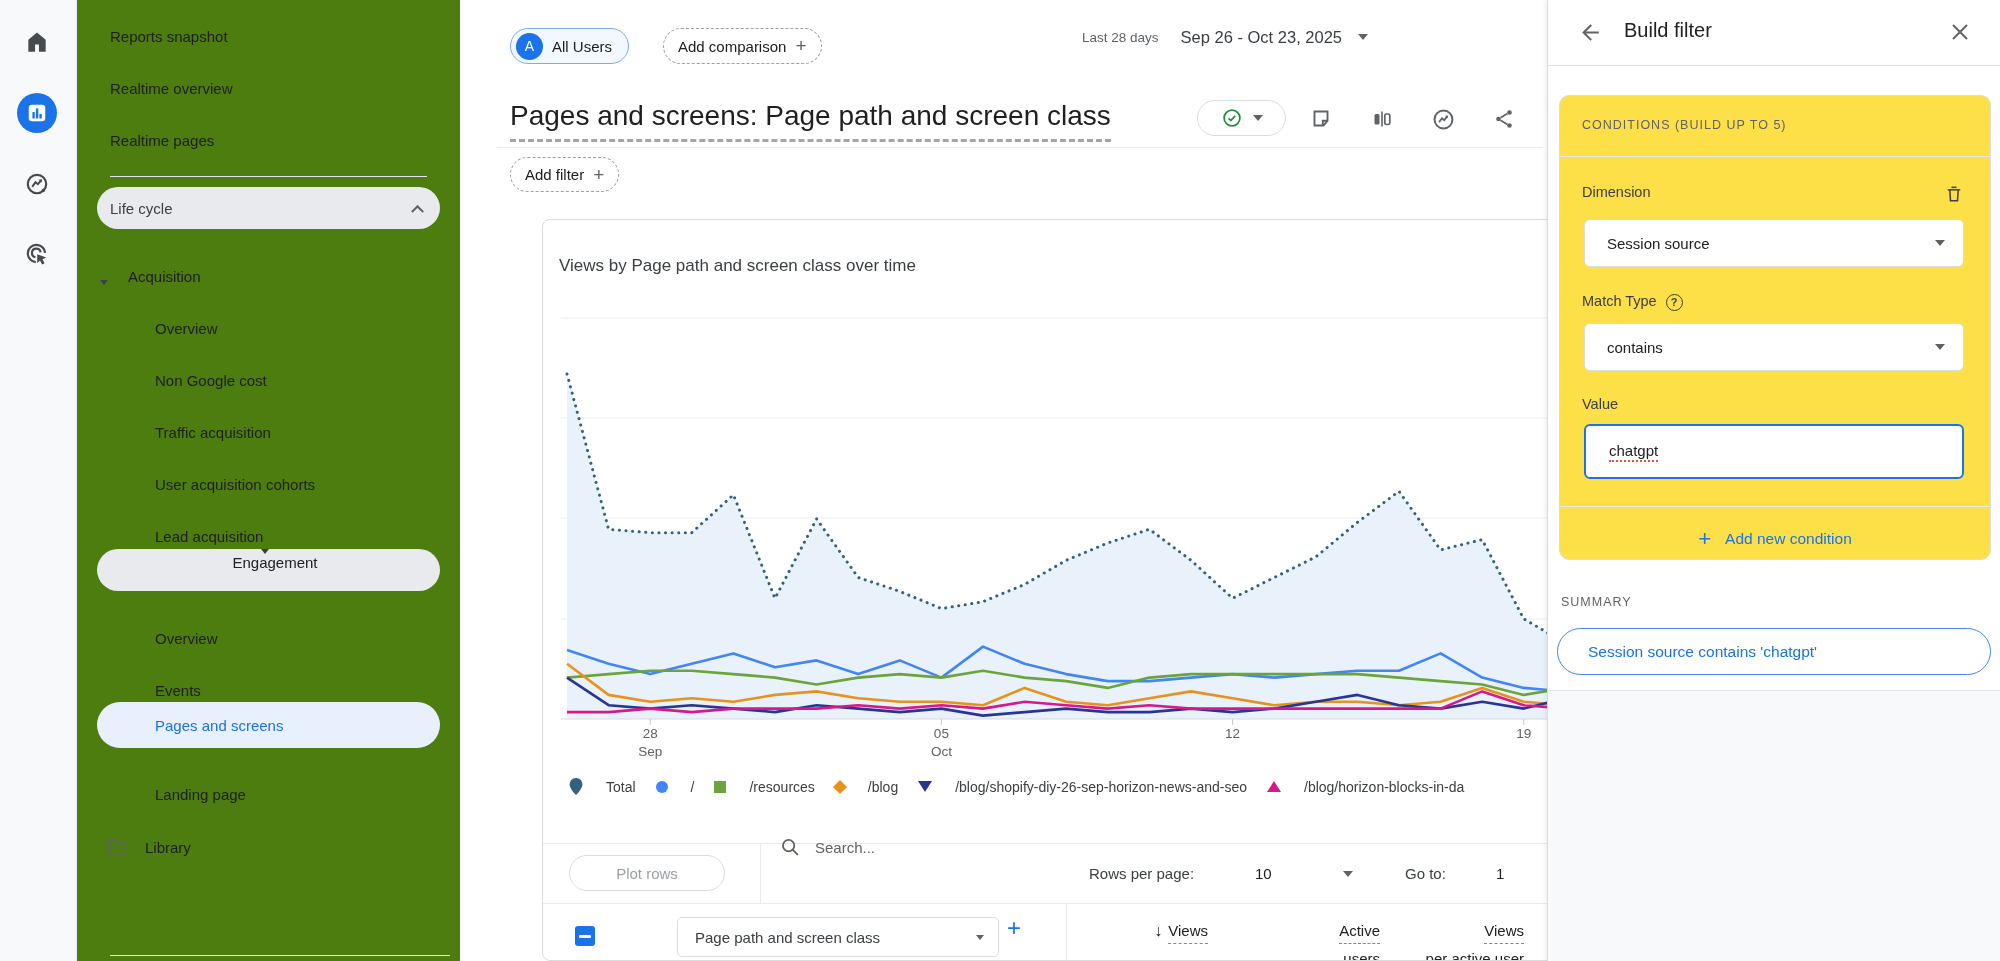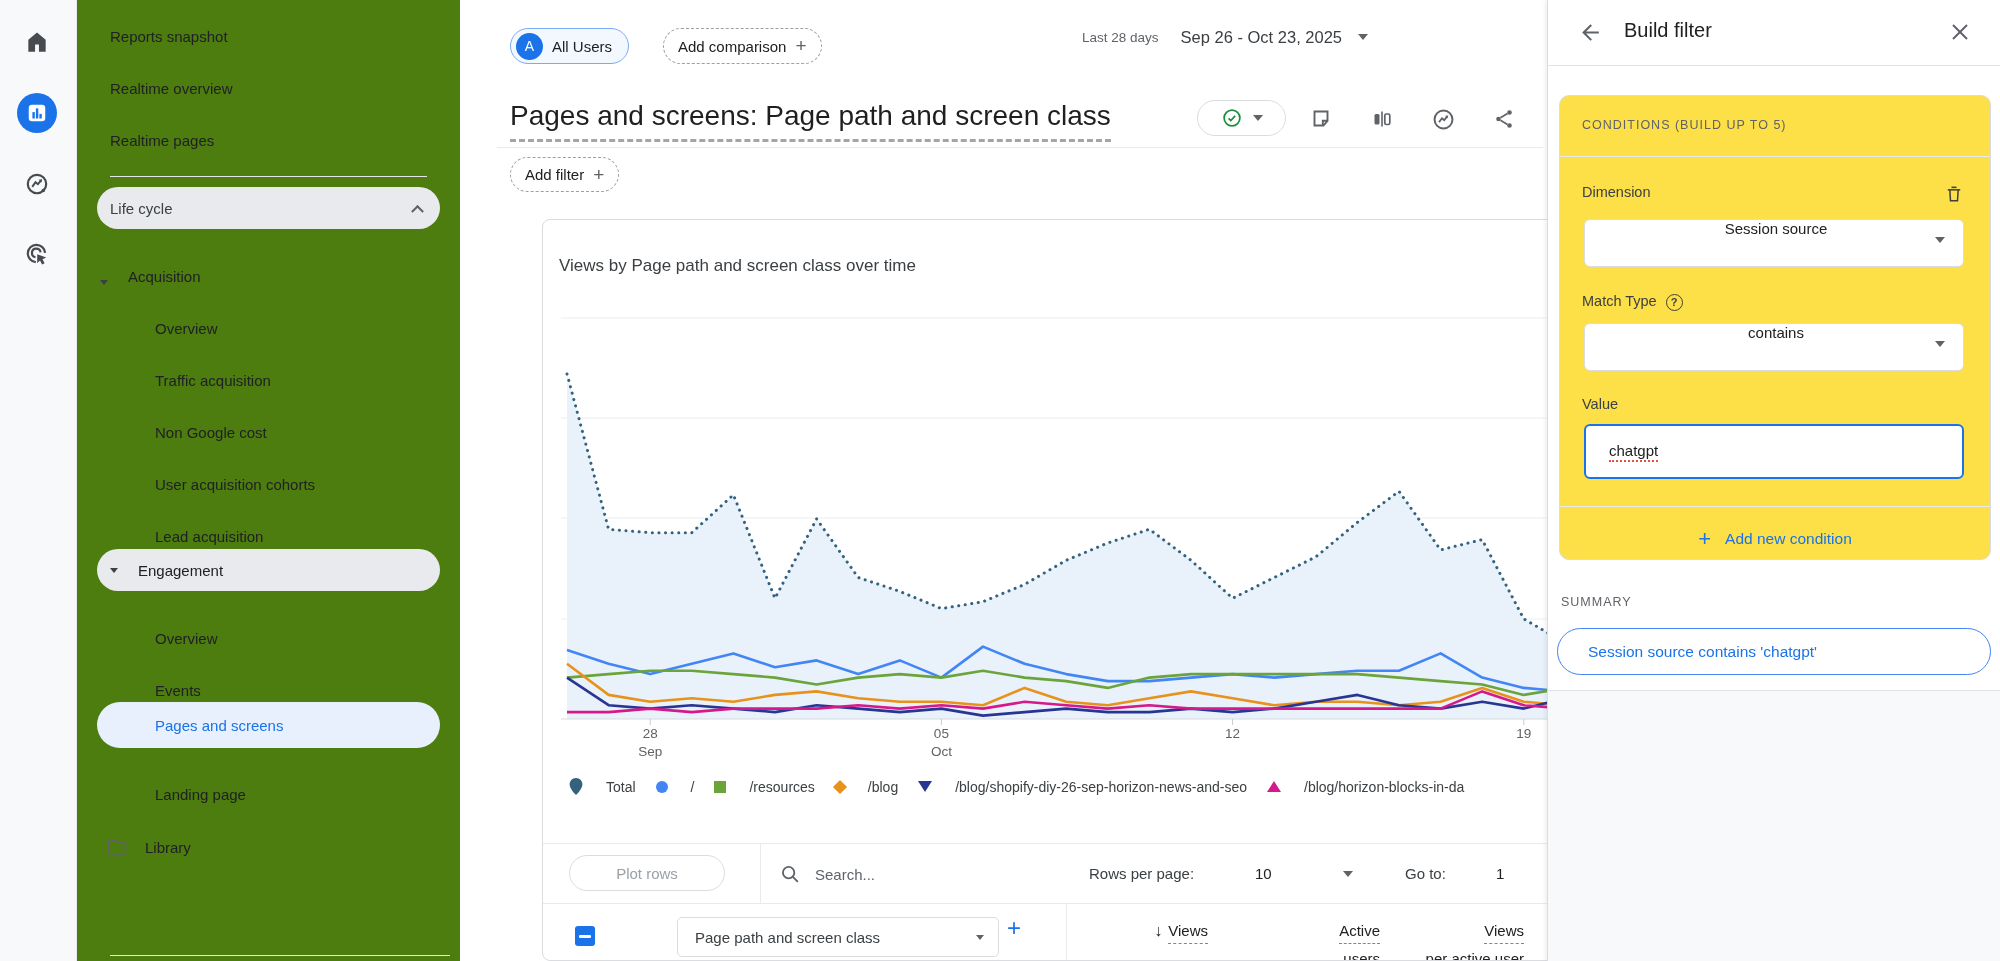--- a/index.html
+++ b/index.html
@@ -12,21 +12,21 @@
   .rail-icon { position:absolute; left:17px; width:40px; height:40px; display:flex; align-items:center; justify-content:center; border-radius:50%; cursor:pointer; }
   .rail-icon.active { background:#1a73e8; }
 
   
   .sidenav { position:absolute; left:77px; top:0; width:383px; height:961px; background:#4d7c0f; padding-top:10px; font-size:15px; }
   .nv-top { height:52px; display:flex; align-items:center; padding-left:33px; cursor:pointer; }
   .nv-divider { border-top:1px solid #e3e5e8; margin:10px 33px 6px 33px; }
   .nv-collection { height:42px; margin:10px 20px 4px 20px; background:#e8eaed; border-radius:21px; display:flex; align-items:center; padding:0 18px 0 13px; cursor:pointer; color:#3c4043; }
   .nv-collection .chev { margin-left:auto; width:9px; height:9px; border-left:2px solid #5f6368; border-top:2px solid #5f6368; transform:rotate(45deg) translate(2px,2px); }
   .nv-group { height:52px; display:flex; align-items:flex-end; padding-left:23px; cursor:pointer; }
-  .nv-group-pill { height:42px; margin:4px 20px; background:#e8eaed; border-radius:21px; display:flex; align-items:center; padding-left:13px; cursor:pointer; }
+  .nv-group-pill { height:42px; margin:4px 20px; background:#e8eaed; border-radius:21px; display:flex; align-items:center; padding-left:13px; cursor:pointer;flex-direction:column; }
   .tri-down { width:0; height:0; border-left:4.5px solid transparent; border-right:4.5px solid transparent; border-top:5.5px solid #3c4043; margin-right:20px; }
   .nv-sub { height:52px; display:flex; align-items:flex-end; padding-left:78px; cursor:pointer; }
   .nv-sub-active { height:46px; margin:3px 20px; background:#e8f0fe; border-radius:23px; display:flex; align-items:center; padding-left:58px; color:#1a73e8; cursor:pointer; }
   .nv-library { height:52px; margin-top:18px; display:flex; align-items:center; padding-left:29px; cursor:pointer; }
   .nv-library svg { margin-right:17px; }
   .nv-bottom-divider { position:absolute; left:33px; right:10px; top:955px; border-top:1px solid #e3e5e8; }
 
   
   .main { position:absolute; left:460px; top:0; width:1087px; height:961px; background:#fff; }
   .chip { display:inline-flex; align-items:center; border-radius:18px; height:36px; cursor:pointer; font-size:15px; }
@@ -55,21 +55,21 @@
   .legend { position:absolute; left:26px; top:558px; display:flex; align-items:center; gap:20px; font-size:14px; color:#3c4043; white-space:nowrap; }
   .leg-item { display:flex; align-items:center; gap:23px; }
   .shape-circle { width:12px; height:12px; border-radius:50%; }
   .shape-square { width:12px; height:12px; }
   .shape-diamond { width:10px; height:10px; transform:rotate(45deg); }
   .shape-tdown { width:0; height:0; border-left:7px solid transparent; border-right:7px solid transparent; border-top:11px solid #000; }
   .shape-tup { width:0; height:0; border-left:7px solid transparent; border-right:7px solid transparent; border-bottom:11px solid #000; }
   .card-div { position:absolute; left:0; right:0; border-top:1px solid #e8eaed; }
   .vdiv { position:absolute; top:623px; height:60px; border-left:1px solid #e8eaed; }
   .btn-plotrows { position:absolute; left:26px; top:635px; width:156px; height:36px; border:1px solid #dadce0; border-radius:18px; color:#9aa0a6; font-size:15px; display:flex; align-items:center; justify-content:center; background:#fff; cursor:default; }
-  .search-wrap { position:absolute; left:236px; top:643px; display:flex; align-items:center; gap:14px; color:#5f6368; font-size:15px; cursor:text; }
+  .search-wrap { position:absolute; left:236px; top:616px; display:flex; align-items:center; gap:14px; color:#5f6368; font-size:15px; cursor:text; }
   .ctl-label { position:absolute; font-size:15px; color:#3c4043; top:645px; }
   .ctl-value { position:absolute; font-size:15px; color:#202124; top:645px; cursor:pointer; }
   .ctl-caret { position:absolute; top:651px; }
   
   .checkbox { position:absolute; left:32px; top:706px; width:20px; height:20px; background:#1a73e8; border-radius:3px; cursor:pointer; }
   .checkbox::after { content:""; position:absolute; left:4px; top:9px; width:12px; height:2.5px; background:#fff; border-radius:1px; }
   .dim-select { position:absolute; left:134px; top:697px; width:322px; height:40px; border:1px solid #dadce0; border-radius:5px; display:flex; align-items:center; padding:0 14px 0 17px; font-size:15px; color:#3c4043; cursor:pointer; background:#fff; }
   .dim-select .caret { margin-left:auto; border-top-width:5px; border-left-width:4.5px; border-right-width:4.5px; }
   .add-col { position:absolute; left:464px; top:694px; color:#1a73e8; font-size:24px; font-weight:400; cursor:pointer; }
   .col-head { position:absolute; top:702px; text-align:right; font-size:15px; color:#202124; cursor:pointer; }
@@ -82,21 +82,21 @@
   .panel { position:absolute; left:1547px; top:0; width:453px; height:961px; background:#fff; border-left:1px solid #dadce0; box-shadow:-2px 0 4px rgba(60,64,67,.08); }
   .panel-header { position:absolute; left:0; top:0; right:0; height:66px; border-bottom:1px solid #e0e3e7; }
   .back-btn { position:absolute; left:30px; top:20px; cursor:pointer; }
   .panel-title { position:absolute; left:76px; top:19px; font-size:20px; color:#202124; }
   .close-btn { position:absolute; right:28px; top:20px; cursor:pointer; }
   .cond-card { position:absolute; left:11px; top:95px; width:432px; height:465px; border:1px solid #dadce0; border-radius:10px; background:#fde047; }
   .cond-head { position:absolute; left:22px; top:22px; font-size:12.5px; letter-spacing:1px; color:#5f6368; font-weight:500; }
   .cond-div { position:absolute; left:0; right:0; top:60px; border-top:1px solid #e8eaed; }
   .fld-label { position:absolute; left:22px; font-size:14.5px; color:#3c4043; }
   .trash { position:absolute; right:26px; top:88px; cursor:pointer; }
-  .sel { position:absolute; left:24px; width:380px; height:48px; border:1px solid #dadce0; border-radius:6px; display:flex; align-items:center; padding:0 18px 0 22px; font-size:15px; color:#202124; cursor:pointer; background:#fff;flex-direction:column; }
+  .sel { position:absolute; left:24px; width:380px; height:48px; border:1px solid #dadce0; border-radius:6px; display:flex; align-items:center; padding:0 18px 0 22px; font-size:15px; color:#202124; cursor:pointer; background:#fff; }
   .sel .caret { margin-left:auto; }
   .val-input { position:absolute; left:24px; top:328px; width:380px; height:55px; border:2px solid #1a73e8; border-radius:6px; display:flex; align-items:center; padding-left:23px; font-size:15px; color:#202124; cursor:text; background:#fff; }
   .val-input span { border-bottom:2px dotted #e0543c; padding-bottom:1px; }
   .cond-div2 { position:absolute; left:0; right:0; top:410px; border-top:1px solid #e8eaed; }
   .add-cond { position:absolute; left:0; right:0; top:422px; height:42px; display:flex; align-items:center; justify-content:center; gap:14px; color:#1a73e8; font-size:15.5px; font-weight:500; cursor:pointer; }
   .add-cond .pg { font-size:22px; font-weight:400; }
   .summary-label { position:absolute; left:13px; top:595px; font-size:12.5px; letter-spacing:1px; color:#5f6368; font-weight:500; }
   .summary-chip { position:absolute; left:9px; top:628px; width:434px; height:47px; border:1.5px solid #4285f4; border-radius:24px; display:flex; align-items:center; padding-left:30px; color:#1a73e8; font-size:15.5px; font-weight:500; background:#fff; cursor:pointer; }
   .panel-foot-div { position:absolute; left:0; right:0; top:690px; border-top:1px solid #e0e3e7; }
   .panel-foot { position:absolute; left:0; right:0; top:691px; bottom:0; background:#f8f9fa; }
@@ -154,24 +154,24 @@
         <span class="chev"></span>
       </div>
       <div class="nv-group">
         <span class="tri-down"></span>
         <span>Acquisition</span>
       </div>
       <div class="nv-sub">
         <span>Overview</span>
       </div>
       <div class="nv-sub">
+        <span>Non Google cost</span>
+      </div>
+      <div class="nv-sub">
         <span>Traffic acquisition</span>
-      </div>
-      <div class="nv-sub">
-        <span>Non Google cost</span>
       </div>
       <div class="nv-sub">
         <span>User acquisition cohorts</span>
       </div>
       <div class="nv-sub">
         <span>Lead acquisition</span>
       </div>
       <div class="nv-group-pill">
         <span class="tri-down"></span>
         <span>Engagement</span>

